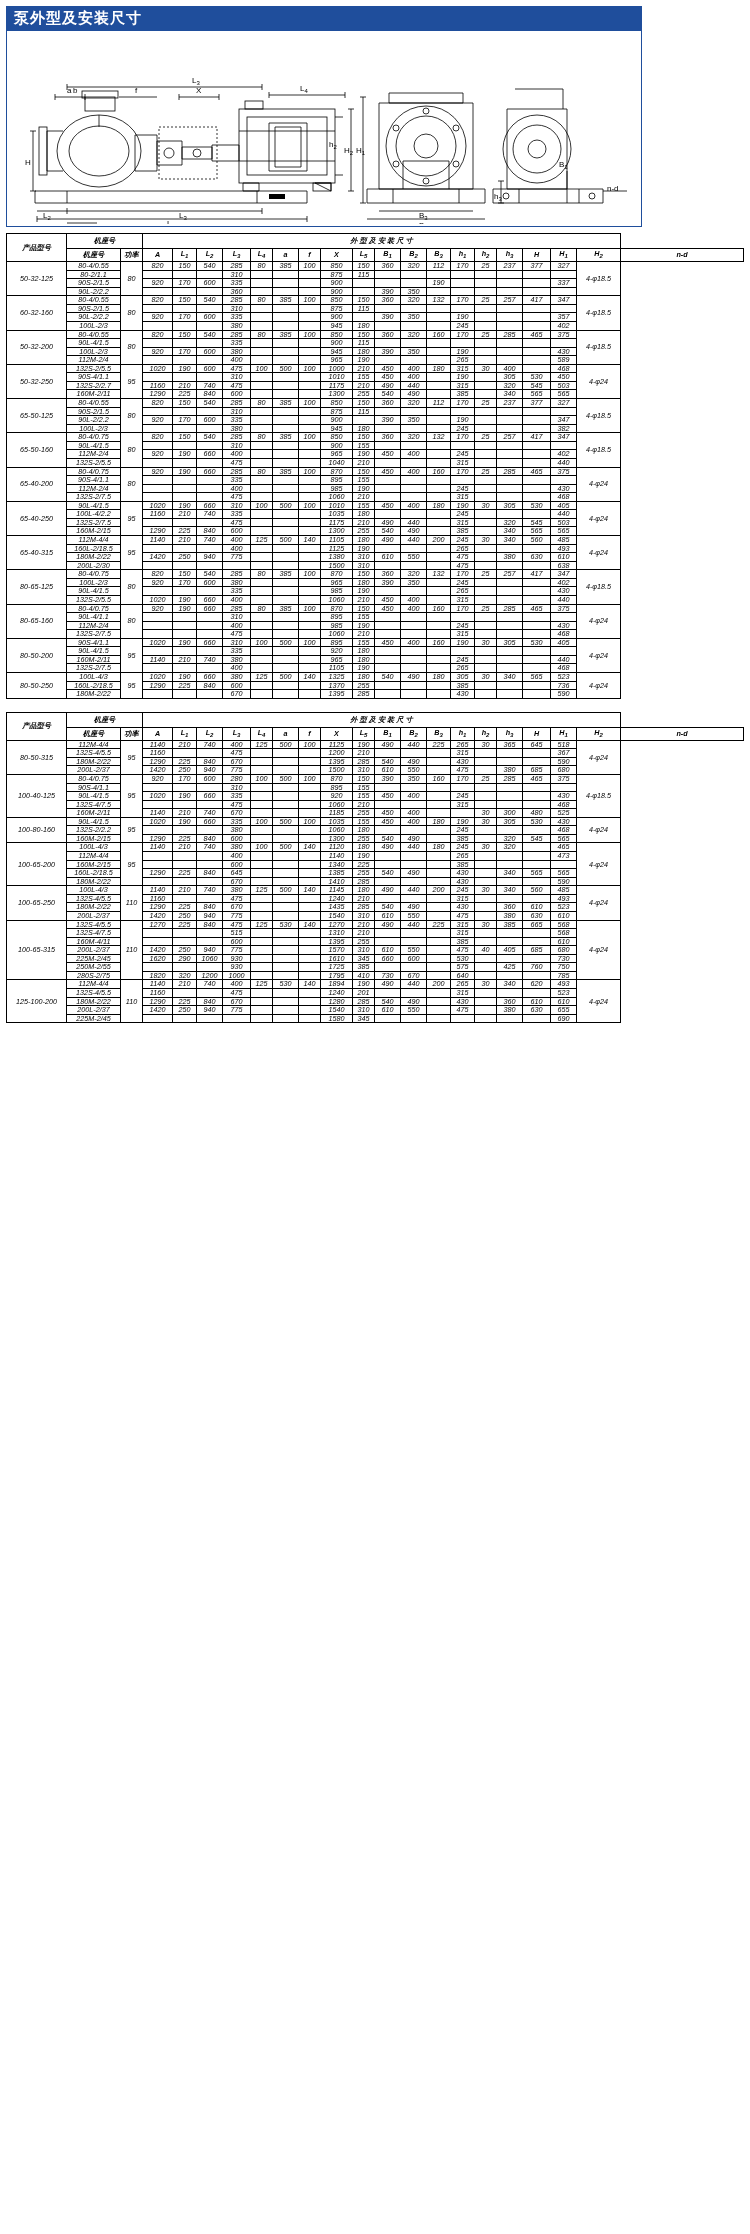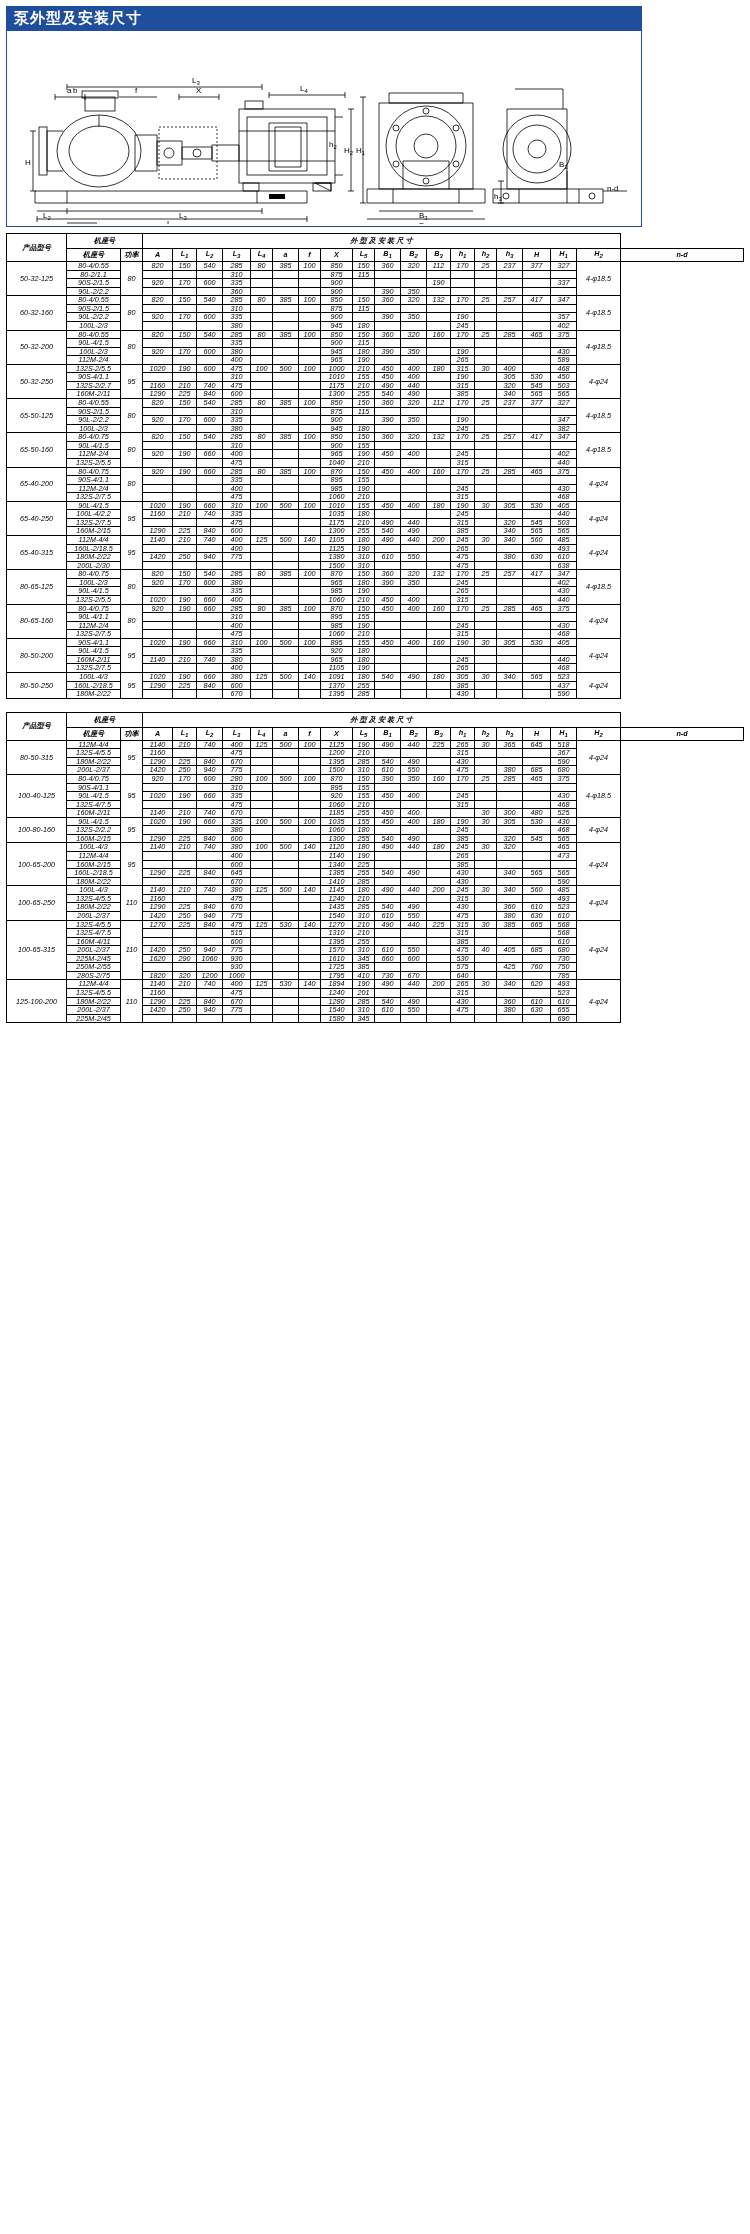--- a/index.html
+++ b/index.html
@@ -1245,21 +1245,21 @@
           <td rowspan="3" class="cell-model">80-50-250</td>
           <td class="cell-motor">100L-4/3</td>
           <td rowspan="3">95</td>
           <td>1020</td>
           <td>190</td>
           <td>660</td>
           <td>380</td>
           <td>125</td>
           <td>500</td>
           <td>140</td>
-          <td>1091</td>
+          <td>1325</td>
           <td>180</td>
           <td>540</td>
           <td>490</td>
           <td>180</td>
           <td>305</td>
           <td>30</td>
           <td>340</td>
           <td>565</td>
           <td>523</td>
           <td rowspan="3" class="nd">4-φ24</td>
@@ -1275,21 +1275,21 @@
           <td></td>
           <td>1370</td>
           <td>255</td>
           <td></td>
           <td></td>
           <td></td>
           <td>385</td>
           <td></td>
           <td></td>
           <td></td>
-          <td>437</td>
+          <td>736</td>
         </tr>
         <tr>
           <td class="cell-motor">180M-2/22</td>
           <td></td>
           <td></td>
           <td></td>
           <td>670</td>
           <td></td>
           <td></td>
           <td></td>

